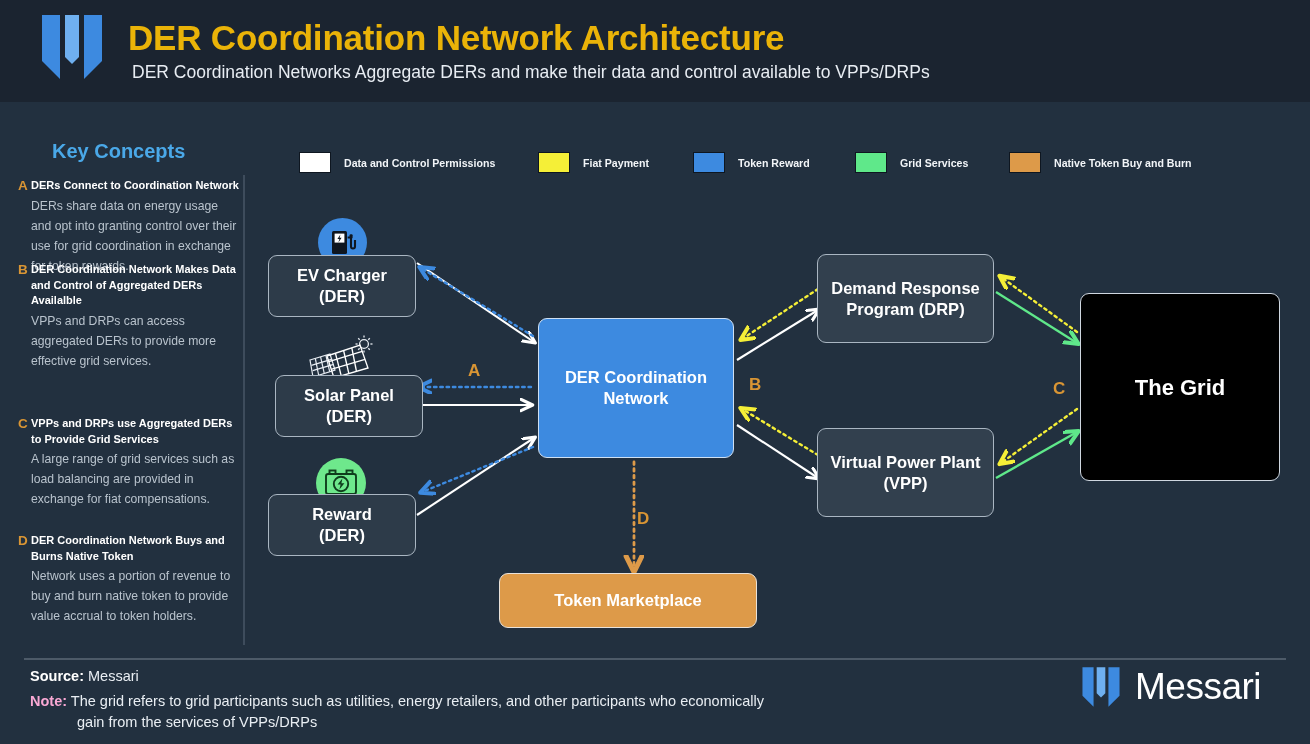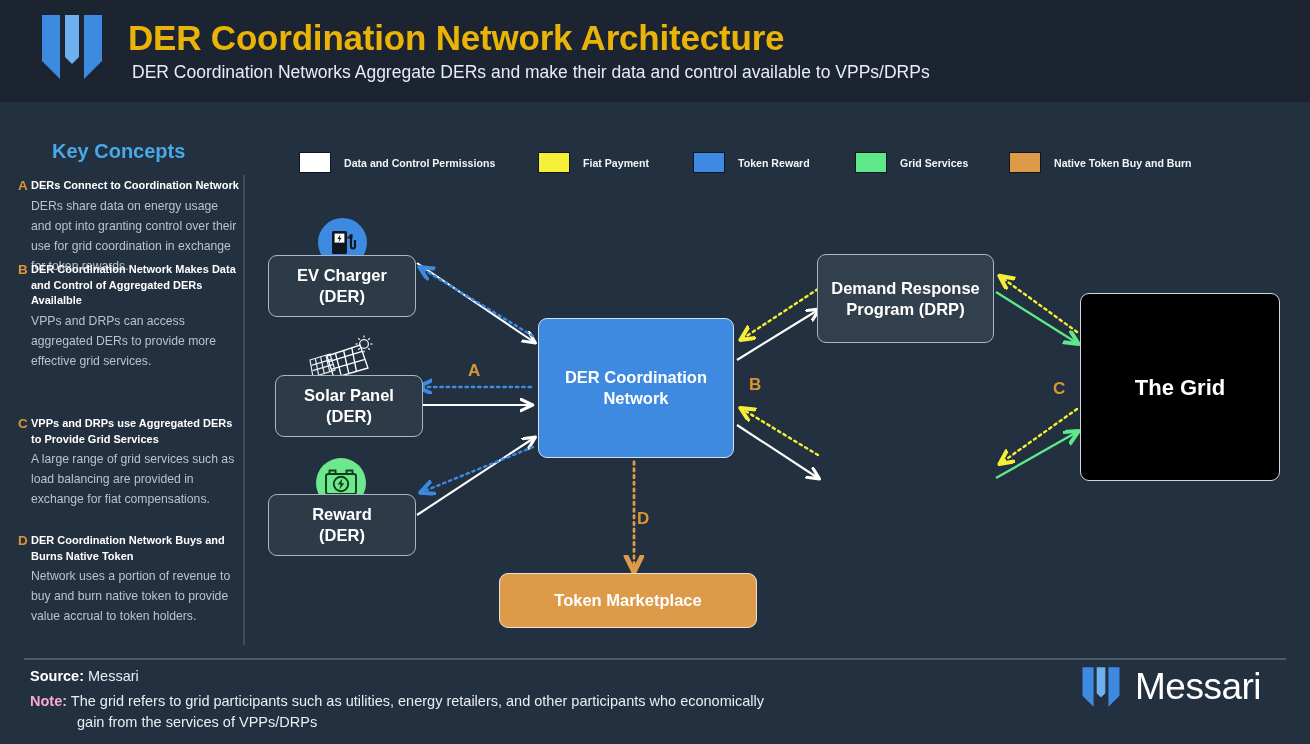--- a/index.html
+++ b/index.html
@@ -292,20 +292,26 @@
     </div>
   </div>
 
   <div class="node node-right" style="left:817px; top:254px; width:177px; height:89px;">
     <div>
       <div>Demand Response</div>
       <div>Program (DRP)</div>
     </div>
   </div>
 
+  <div class="node node-right" style="left:817px; top:428px; width:177px; height:89px;">
+    <div>
+      <div>Virtual Power Plant</div>
+      <div>(VPP)</div>
+    </div>
+  </div>
 
   <div class="node node-grid" style="left:1080px; top:293px; width:200px; height:188px;">
     <div>The Grid</div>
   </div>
 
   <div class="node node-token" style="left:499px; top:573px; width:258px; height:55px;">
     <div>Token Marketplace</div>
   </div>
 
   <div class="footer-rule"></div>

